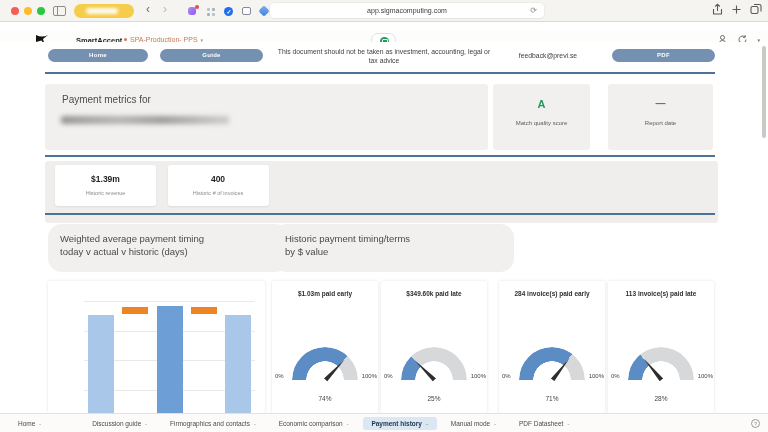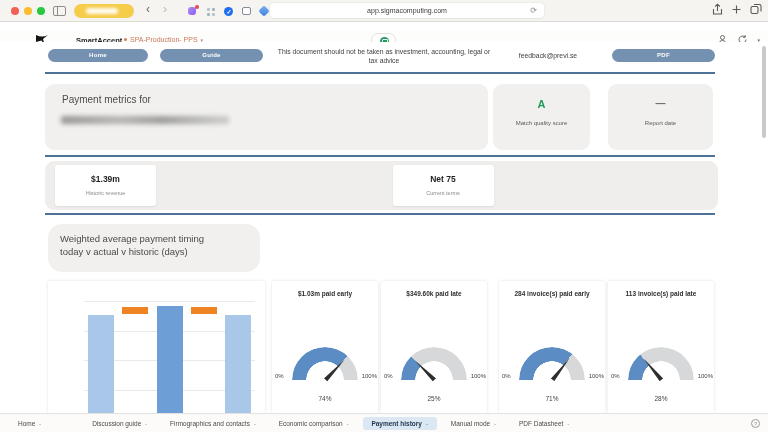--- a/index.html
+++ b/index.html
@@ -32,31 +32,31 @@
   .status-pill .grn::after { content:""; position:absolute; left:2.5px; top:2.5px; width:4px; height:4px; border:1px solid rgba(255,255,255,.9); border-radius:1px; }
   .appbar-right { position:absolute; right:8px; top:4px; display:flex; gap:9px; align-items:center; color:#6b6965; }
 
   
   .page { position:absolute; top:42px; left:0; right:0; bottom:19px; background:#fff; }
   .pill-btn { position:absolute; top:7px; height:13px; border-radius:6.5px; background:var(--accent_button); color:#fff; font-size:6px; font-weight:bold; text-align:center; line-height:13px; letter-spacing:.3px; border:none; }
   .disclaimer { position:absolute; left:274px; top:5px; width:220px; text-align:center; font-size:6.8px; line-height:1.35; color:#3f3f3f; }
   .email { position:absolute; left:516px; top:10px; width:64px; text-align:center; font-size:6.8px; color:#3f3f3f; }
   .hr { position:absolute; left:45px; width:670px; height:1.5px; background:var(--divider); }
 
-  .gray-card { position:absolute; background:#f1f0ee; border-radius:9px; }
+  .gray-card { position:absolute; background:#f1f0ee; border-radius:3px; }
   .metrics-title { position:absolute; left:17px; top:10px; font-size:10px; color:#4c4c4c; }
   .blur-name { position:absolute; left:16px; top:32px; width:168px; height:8px; border-radius:2px; background:linear-gradient(90deg,#6e6e6e,#9a9a9a 35%,#777 60%,#b5b5b5 95%); filter:blur(2.4px); opacity:.7; }
   .mini-card-val { position:absolute; left:0; right:0; top:14px; text-align:center; font-size:11px; font-weight:bold; }
   .mini-card-lbl { position:absolute; left:0; right:0; top:36px; text-align:center; font-size:6px; color:#5c5c5c; }
 
   .kpi-card { position:absolute; top:4px; width:101px; height:41px; background:#fff; border-radius:3px; box-shadow:0 1px 2px rgba(0,0,0,.08); }
   .kpi-val { position:absolute; left:0; right:0; top:9px; text-align:center; font-size:8.5px; font-weight:bold; color:#1f1f1f; }
   .kpi-lbl { position:absolute; left:0; right:0; top:25px; text-align:center; font-size:5.5px; color:#8b8b8b; }
 
-  .section-card { position:absolute; top:182px; width:212px; height:48px; background:#f1f0ee; border-radius:14px; }
+  .section-card { position:absolute; top:182px; width:241px; height:48px; background:#f1f0ee; border-radius:14px; }
   .section-title { padding:9px 12px; font-size:9.5px; line-height:1.35; color:#4a4a4a; white-space:pre-line; }
 
   .white-card { position:absolute; top:239px; height:132px; background:#fff; border-radius:2px; box-shadow:0 0 3px rgba(0,0,0,.13); }
 
   
   .plot { position:absolute; left:36px; right:10px; top:14px; bottom:0; overflow:hidden; }
   .gridline { position:absolute; left:0; right:0; height:1px; background:#e9e9e9; }
   .bar { position:absolute; }
 
   
@@ -188,36 +188,40 @@
       <div class="mini-card-val" style="color:var(--green)">A</div>
       <div class="mini-card-lbl">Match quality score</div>
     </div>
     <div class="gray-card" style="left:608px;top:42px;width:105px;height:66px">
       <div class="mini-card-val" style="color:#6e6e6e;font-size:10px">—</div>
       <div class="mini-card-lbl">Report date</div>
     </div>
 
     <div class="hr" style="top:113px"></div>
 
-    <div class="gray-card" style="left:45px;top:119px;width:673px;height:49px;background:#efeeec">
+    <div class="gray-card" style="left:45px;top:119px;width:673px;height:62px;background:#efeeec">
       <div class="kpi-card" style="left:10px">
         <div class="kpi-val">$1.39m</div>
         <div class="kpi-lbl">Historic revenue</div>
       </div>
-      <div class="kpi-card" style="left:347.5px">
-        <div class="kpi-val">Net 75</div>
-        <div class="kpi-lbl">Current terms</div>
+      <div class="kpi-card" style="left:122.5px">
+        <div class="kpi-val">400</div>
+        <div class="kpi-lbl">Historic # of invoices</div>
       </div>
     </div>
 
     <div class="hr" style="top:171px"></div>
 
     <div class="section-card" style="left:48px">
       <div class="section-title">Weighted average payment timing
 today v actual v historic (days)</div>
+    </div>
+    <div class="section-card" style="left:273px">
+      <div class="section-title">Historic payment timing/terms
+by $ value</div>
     </div>
 
     <div class="white-card" style="left:48px;width:217px">
       <div class="plot">
           <div class="gridline" style="top: 6px;"></div>
           <div class="gridline" style="top: 35.5px;"></div>
           <div class="gridline" style="top: 65px;"></div>
           <div class="gridline" style="top: 94.5px;"></div>
           <div class="bar" style="left: 4.1px; width: 26px; background: rgb(169, 199, 233); top: 19.57px; height: 98.43px;"></div>
           <div class="bar" style="left: 38.3px; width: 26px; background: rgb(238, 132, 35); top: 11.9px; height: 7.375px;"></div>

